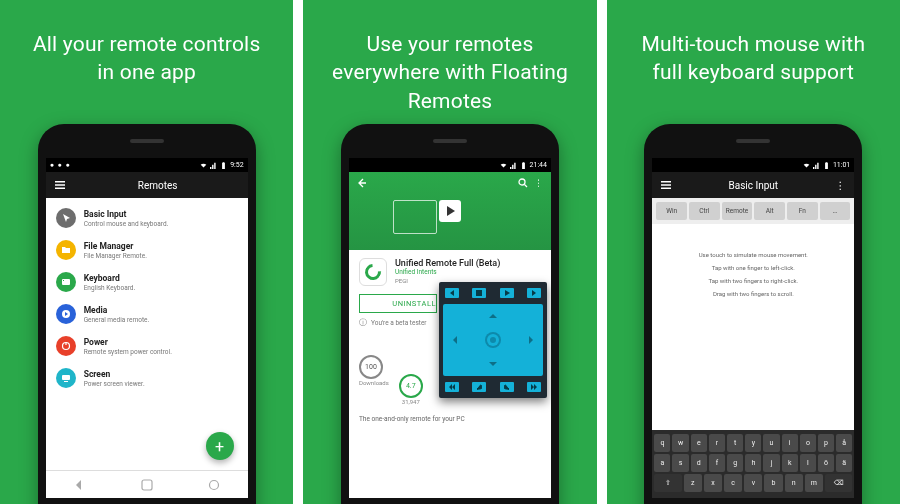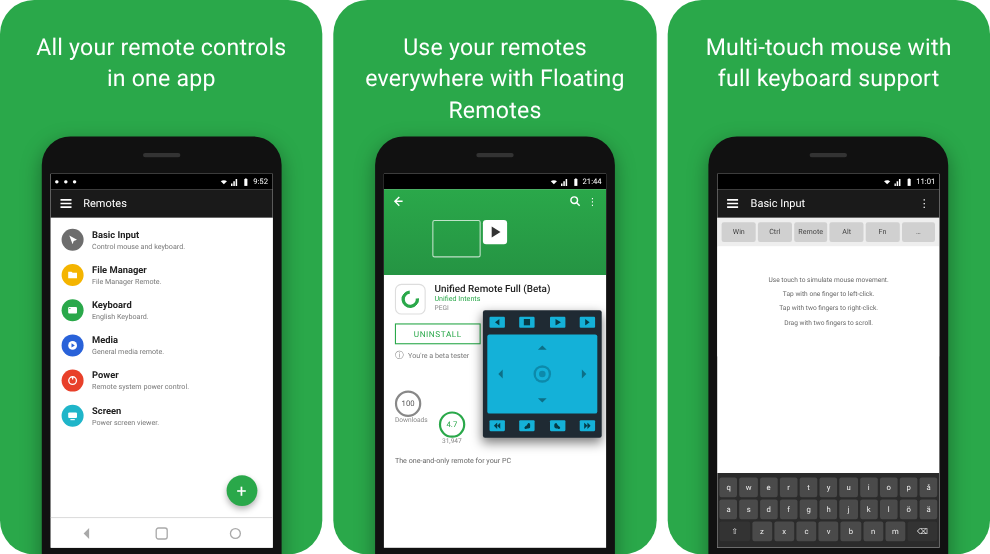--- a/index.html
+++ b/index.html
@@ -1,33 +1,33 @@
 <!DOCTYPE html>
 <html><head>
 <meta charset="utf-8">
 <style>
   * { margin: 0; padding: 0; box-sizing: border-box; }
   body { font-family: Roboto, "Helvetica Neue", Arial, sans-serif; background: #fff; width: 900px; height: 504px; overflow: hidden; }
   .panels { display: flex; width: 900px; height: 504px; gap: 10px; }
-  .panel { flex: 1; background: #2aa84a; position: relative; overflow: hidden; border-radius: 31px; }
+  .panel { flex: 1; background: #2aa84a; position: relative; overflow: hidden; }
   .panel-title { color: #fff; text-align: center; font-size: 21px; font-weight: 400; line-height: 1.35; padding: 30px 28px 18px; letter-spacing: .2px; }
 
   
   .phone { position: absolute; bottom: -30px; left: 50%; transform: translateX(-50%); width: 218px; height: 410px; background: #111; border-radius: 26px; padding: 34px 8px 0; box-shadow: 0 6px 18px rgba(0,0,0,.35); }
   .phone .speaker { position: absolute; top: 15px; left: 50%; transform: translateX(-50%); width: 34px; height: 4px; background: #333; border-radius: 3px; }
   .screen { width: 100%; height: 340px; background: #fafafa; position: relative; overflow: hidden; font-size: 9px; color: #222; }
 
   
   .status { height: 14px; background: #000; color: #fff; display: flex; justify-content: flex-end; align-items: center; gap: 3px; padding: 0 4px; font-size: 7px; }
   .status .dots { margin-right: auto; letter-spacing: 1px; }
   .status svg { width: 7px; height: 7px; fill: #fff; }
 
   
   .appbar { height: 26px; background: #1a1a1a; color: #fff; display: flex; align-items: center; padding: 0 8px; gap: 10px; font-size: 10px; }
-  .appbar .title { flex: 1; }
+  .appbar .title { flex: 1; text-align: center; }
   .appbar .icon { width: 12px; height: 12px; display: flex; align-items: center; justify-content: center; }
 
   
   .list { background: #fff; height: calc(100% - 14px - 26px - 28px); overflow: hidden; padding: 4px 0; }
   .row { display: flex; align-items: center; padding: 6px 10px; gap: 8px; }
   .row-icon { width: 20px; height: 20px; border-radius: 50%; display: flex; align-items: center; justify-content: center; flex-shrink: 0; }
   .row-icon svg { width: 10px; height: 10px; fill: #fff; }
   .row-text .t { font-size: 8.5px; font-weight: 700; color: #222; }
   .row-text .s { font-size: 6.5px; color: #777; margin-top: 1px; }
   .fab { position: absolute; right: 14px; bottom: 38px; width: 28px; height: 28px; border-radius: 50%; background: #2aa84a; color: #fff; display: flex; align-items: center; justify-content: center; box-shadow: 0 3px 6px rgba(0,0,0,.3); font-size: 16px; }
@@ -41,21 +41,21 @@
   .p2-toolbar .spacer { flex: 1; }
   .p2-play { width: 22px; height: 22px; background: #fff; border-radius: 3px; display: flex; align-items: center; justify-content: center; }
   .p2-play::before { content: ""; border-left: 8px solid #333; border-top: 5px solid transparent; border-bottom: 5px solid transparent; margin-left: 2px; }
   .p2-thumb { position: absolute; left: 44px; top: 28px; width: 44px; height: 34px; border: 1px solid rgba(255,255,255,.7); border-radius: 2px; }
   .p2-card { padding: 8px 10px 4px; display: flex; gap: 8px; background:#fff; }
   .p2-logo { width: 28px; height: 28px; border-radius: 6px; border: 1px solid #ddd; display: flex; align-items: center; justify-content: center; }
   .p2-logo span { width: 16px; height: 16px; border: 3px solid #2aa84a; border-radius: 50%; border-top-color: transparent; transform: rotate(40deg); position: relative; }
   .p2-meta .t { font-size: 9px; font-weight: 500; color: #222; }
   .p2-meta .s { font-size: 6.5px; color: #2aa84a; }
   .p2-meta .r { font-size: 6px; color: #888; margin-top: 1px; }
-  .p2-uninstall { margin: 4px 10px; border: 1px solid #2aa84a; color: #2aa84a; font-size: 7.5px; padding: 4px 0; text-align: center; letter-spacing: .5px; width: 78px; }
+  .p2-uninstall { margin: 4px 10px; border: 1px solid #2aa84a; color: #2aa84a; font-size: 7.5px; padding: 4px 0; text-align: right; letter-spacing: .5px; width: 78px; }
   .p2-beta { margin: 2px 10px; font-size: 6.5px; color: #777; display: flex; align-items: center; gap: 4px; }
   .p2-beta::before { content: "ⓘ"; color: #888; font-size: 8px; }
   .p2-stats { display: flex; gap: 10px; padding: 6px 10px; align-items: center; }
   .badge { width: 24px; height: 24px; border: 2px solid #888; border-radius: 50%; display: flex; align-items: center; justify-content: center; font-size: 7px; color: #555; position: relative; }
   .badge.green { border-color: #2aa84a; color: #2aa84a; margin-top: 38px; }
   .p2-tag { font-size: 6px; color: #888; text-align: center; }
   .p2-desc { font-size: 6.5px; color: #666; padding: 4px 10px; }
   .floating { position: absolute; right: 4px; top: 124px; width: 108px; background: #1f2a33; border-radius: 2px; padding: 4px; box-shadow: 0 4px 10px rgba(0,0,0,.5); }
   .fl-top { display: flex; justify-content: space-between; padding: 2px 2px 4px; }
   .fl-top span, .fl-bot span { width: 14px; height: 10px; background: #14b1d8; border-radius: 1px; display: flex; align-items: center; justify-content: center; }

